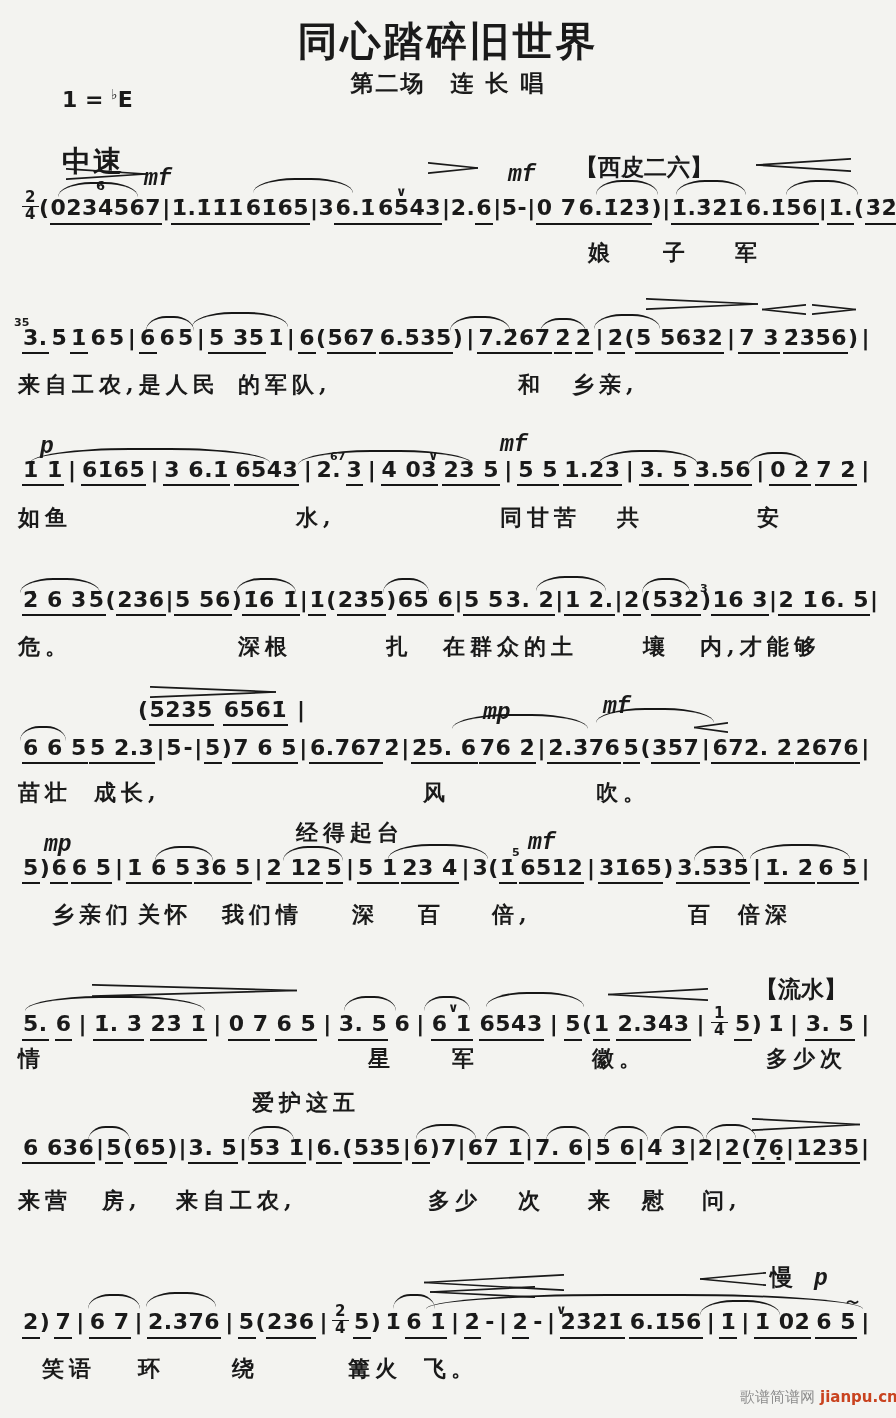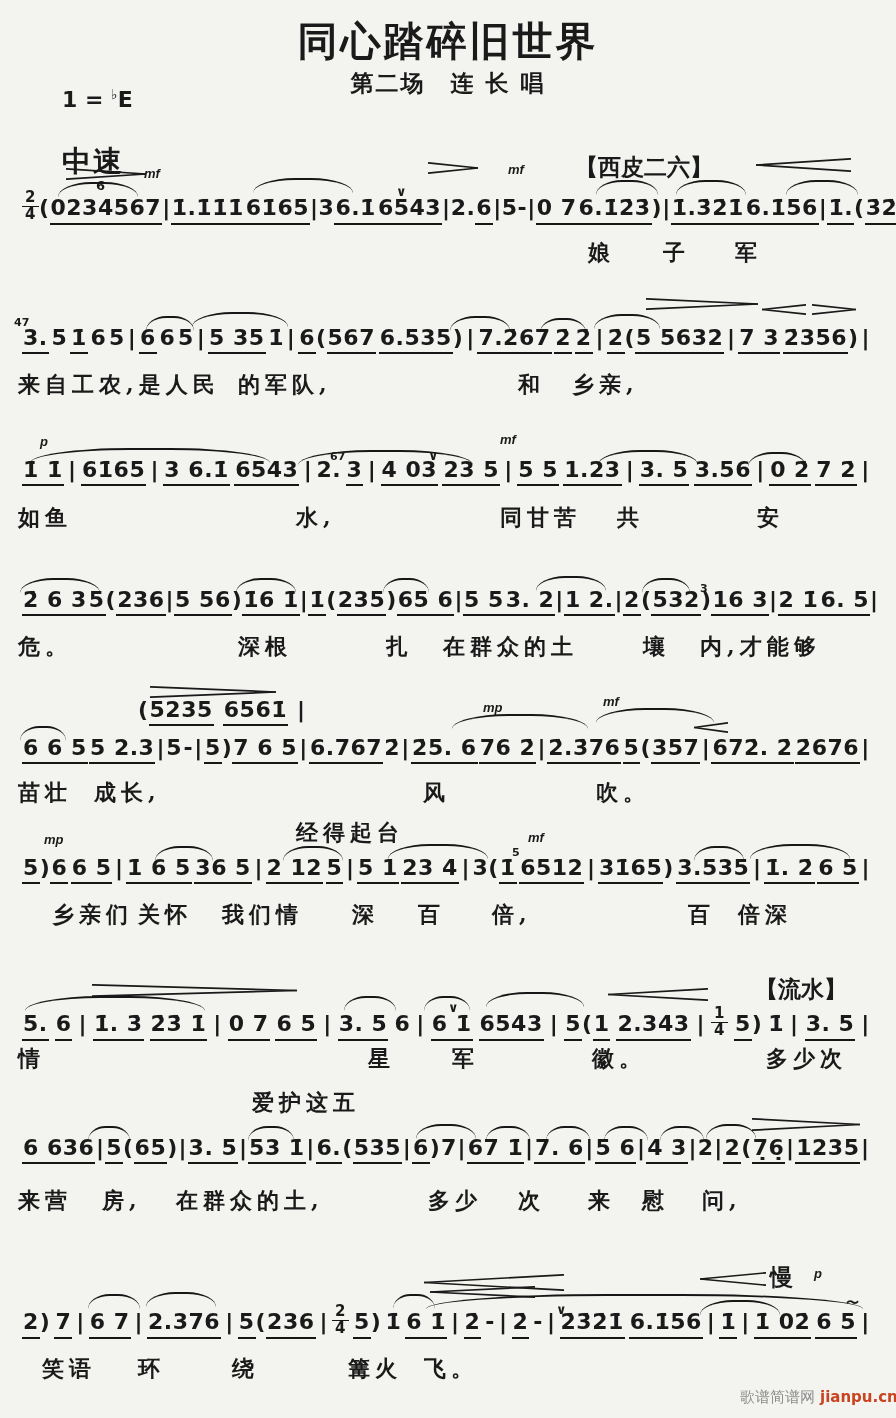--- a/index.html
+++ b/index.html
@@ -27,22 +27,22 @@
         padding-bottom:2px;font-weight:bold;}
   .fnum{border-bottom:1.6px solid #161616;padding:0 3px;}
   .fden{padding:0 3px;}
   
   .lyr{position:absolute;font-size:22px;font-weight:600;letter-spacing:5px;white-space:pre;
        font-family:"DejaVu Serif","Liberation Serif",serif;}
   
   .slur{position:absolute;height:13px;border-top:2.4px solid #161616;
         border-radius:50% 50% 0 0 / 120% 120% 0 0;}
   .hairpin{position:absolute;}
-  .txt-dyn{position:absolute;font-family:Liberation Sans, sans-serif;
-           font-style:italic;font-weight:bold;font-size:13px;}
+  .txt-dyn{position:absolute;font-family:Liberation Mono, monospace;
+           font-style:italic;font-weight:bold;font-size:23px;}
   .txt-tempo{position:absolute;font-size:29px;font-weight:bold;letter-spacing:2px;
              font-family:"DejaVu Serif","Liberation Serif",serif;}
   .txt-tag{position:absolute;font-size:23px;font-weight:bold;
            font-family:"DejaVu Serif","Liberation Serif",serif;}
   .txt-tag2{position:absolute;font-size:23px;font-weight:bold;
             font-family:"DejaVu Serif","Liberation Serif",serif;}
   .txt-small{position:absolute;font-size:13px;font-weight:bold;}
   .txt-grace{position:absolute;font-size:11px;font-weight:bold;letter-spacing:0;}
 </style>
 </head>
@@ -79,21 +79,21 @@
     <svg width="95" height="14" class="hairpin" style="position: absolute; left: 756px; top: 158px;">
       <line x1="0" y1="7" x2="95" y2="0.8" stroke="#1a1a1a" stroke-width="1.7"></line>
       <line x1="0" y1="7" x2="95" y2="13.2" stroke="#1a1a1a" stroke-width="1.7"></line>
     </svg>
     <div class="slur" style="width: 72px; left: 786px; top: 180px;"></div>
     <div class="notation" style="left: 22px; top: 326px; width: 848px;"><span class="tok"><span class="ng">3.</span></span><span class="tok"><span class="pl">5</span></span><span class="tok"><span class="ng">1̇</span></span><span class="tok"><span class="pl">6</span></span><span class="tok"><span class="pl">5</span></span><span class="tok"><span class="pl">|</span></span><span class="tok"><span class="ng">6</span></span><span class="tok"><span class="pl">6</span></span><span class="tok"><span class="pl">5</span></span><span class="tok"><span class="pl">|</span></span><span class="tok"><span class="ng">5 35</span></span><span class="tok"><span class="pl">1̇</span></span><span class="tok"><span class="pl">|</span></span><span class="tok"><span class="ng">6</span><span class="pl">(</span><span class="ng">567</span></span><span class="tok"><span class="ng">6.535</span><span class="pl">)</span></span><span class="tok"><span class="pl">|</span></span><span class="tok"><span class="ng">7.2̇67</span></span><span class="tok"><span class="ng">2̇</span></span><span class="tok"><span class="ng">2̇</span></span><span class="tok"><span class="pl">|</span></span><span class="tok"><span class="ng">2̇</span><span class="pl">(</span><span class="ng">5 5632</span></span><span class="tok"><span class="pl">|</span></span><span class="tok"><span class="ng">7 3</span></span><span class="tok"><span class="ng">2̇356</span><span class="pl">)</span></span><span class="tok"><span class="pl">|</span></span></div>
     <span class="lyr" style="left: 18px; top: 370px;">来自工农,是人民</span>
     <span class="lyr" style="left: 238px; top: 370px; text-align: right;">的军队,</span>
     <span class="lyr" style="left: 518px; top: 370px;">和</span>
     <span class="lyr" style="left: 572px; top: 370px;">乡亲,</span>
-    <span class="txt-grace" style="left: 14px; top: 316px;">47</span>
+    <span class="txt-grace" style="left: 14px; top: 316px;">35</span>
     <div class="slur" style="width: 48px; left: 146px; top: 316px;"></div>
     <div class="slur" style="width: 96px; left: 192px; top: 312px;"></div>
     <div class="slur" style="width: 60px; left: 450px; top: 316px;"></div>
     <div class="slur" style="width: 46px; left: 540px; top: 318px;"></div>
     <div class="slur" style="width: 66px; left: 594px; top: 314px;"></div>
     <svg width="112" height="12" class="hairpin" style="position: absolute; left: 646px; top: 298px;">
       <line x1="0" y1="0.8" x2="112" y2="6" stroke="#1a1a1a" stroke-width="1.7"></line>
       <line x1="0" y1="11.2" x2="112" y2="6" stroke="#1a1a1a" stroke-width="1.7"></line>
     </svg>
     <svg width="44" height="11" class="hairpin" style="position: absolute; left: 762px; top: 304px;">
@@ -185,21 +185,21 @@
     <span class="txt-small" style="left: 448px; top: 1000px;">∨</span>
     <div class="slur" style="width: 98px; left: 486px; top: 992px;"></div>
     <svg width="100" height="13" class="hairpin" style="position: absolute; left: 608px; top: 988px;">
       <line x1="0" y1="6.5" x2="100" y2="0.8" stroke="#1a1a1a" stroke-width="1.7"></line>
       <line x1="0" y1="6.5" x2="100" y2="12.2" stroke="#1a1a1a" stroke-width="1.7"></line>
     </svg>
     <span class="txt-tag" style="left: 755px; top: 974px;">【流水】</span>
     <div class="notation" style="left: 22px; top: 1136px; width: 848px;"><span class="tok"><span class="ng">6 636</span></span><span class="tok"><span class="pl">|</span></span><span class="tok"><span class="ng">5</span><span class="pl">(</span><span class="ng">65</span><span class="pl">)</span></span><span class="tok"><span class="pl">|</span></span><span class="tok"><span class="ng">3. 5</span></span><span class="tok"><span class="pl">|</span></span><span class="tok"><span class="ng">53 1̇</span></span><span class="tok"><span class="pl">|</span></span><span class="tok"><span class="ng">6.</span><span class="pl">(</span><span class="ng">535</span></span><span class="tok"><span class="pl">|</span></span><span class="tok"><span class="ng">6</span><span class="pl">)</span></span><span class="tok"><span class="pl">7</span></span><span class="tok"><span class="pl">|</span></span><span class="tok"><span class="ng">67 1̇</span></span><span class="tok"><span class="pl">|</span></span><span class="tok"><span class="ng">7. 6</span></span><span class="tok"><span class="pl">|</span></span><span class="tok"><span class="ng">5 6</span></span><span class="tok"><span class="pl">|</span></span><span class="tok"><span class="ng">4 3</span></span><span class="tok"><span class="pl">|</span></span><span class="tok"><span class="pl">2</span></span><span class="tok"><span class="pl">|</span></span><span class="tok"><span class="ng">2</span><span class="pl">(</span><span class="ng">7̣6̣</span></span><span class="tok"><span class="pl">|</span></span><span class="tok"><span class="ng">1235</span></span><span class="tok"><span class="pl">|</span></span></div>
     <span class="lyr" style="left: 18px; top: 1186px;">来营</span>
     <span class="lyr" style="left: 102px; top: 1186px;">房,</span>
-    <span class="lyr" style="left: 176px; top: 1186px;">在群众的土,</span>
+    <span class="lyr" style="left: 176px; top: 1186px;">来自工农,</span>
     <span class="lyr" style="left: 428px; top: 1186px;">多少</span>
     <span class="lyr" style="left: 518px; top: 1186px;">次</span>
     <span class="lyr" style="left: 588px; top: 1186px;">来</span>
     <span class="lyr" style="left: 642px; top: 1186px;">慰</span>
     <span class="lyr" style="left: 702px; top: 1186px;">问,</span>
     <div class="slur" style="width: 42px; left: 88px; top: 1126px;"></div>
     <div class="slur" style="width: 46px; left: 248px; top: 1126px;"></div>
     <div class="slur" style="width: 60px; left: 416px; top: 1124px;"></div>
     <div class="slur" style="width: 44px; left: 486px; top: 1126px;"></div>
     <div class="slur" style="width: 44px; left: 546px; top: 1126px;"></div>

